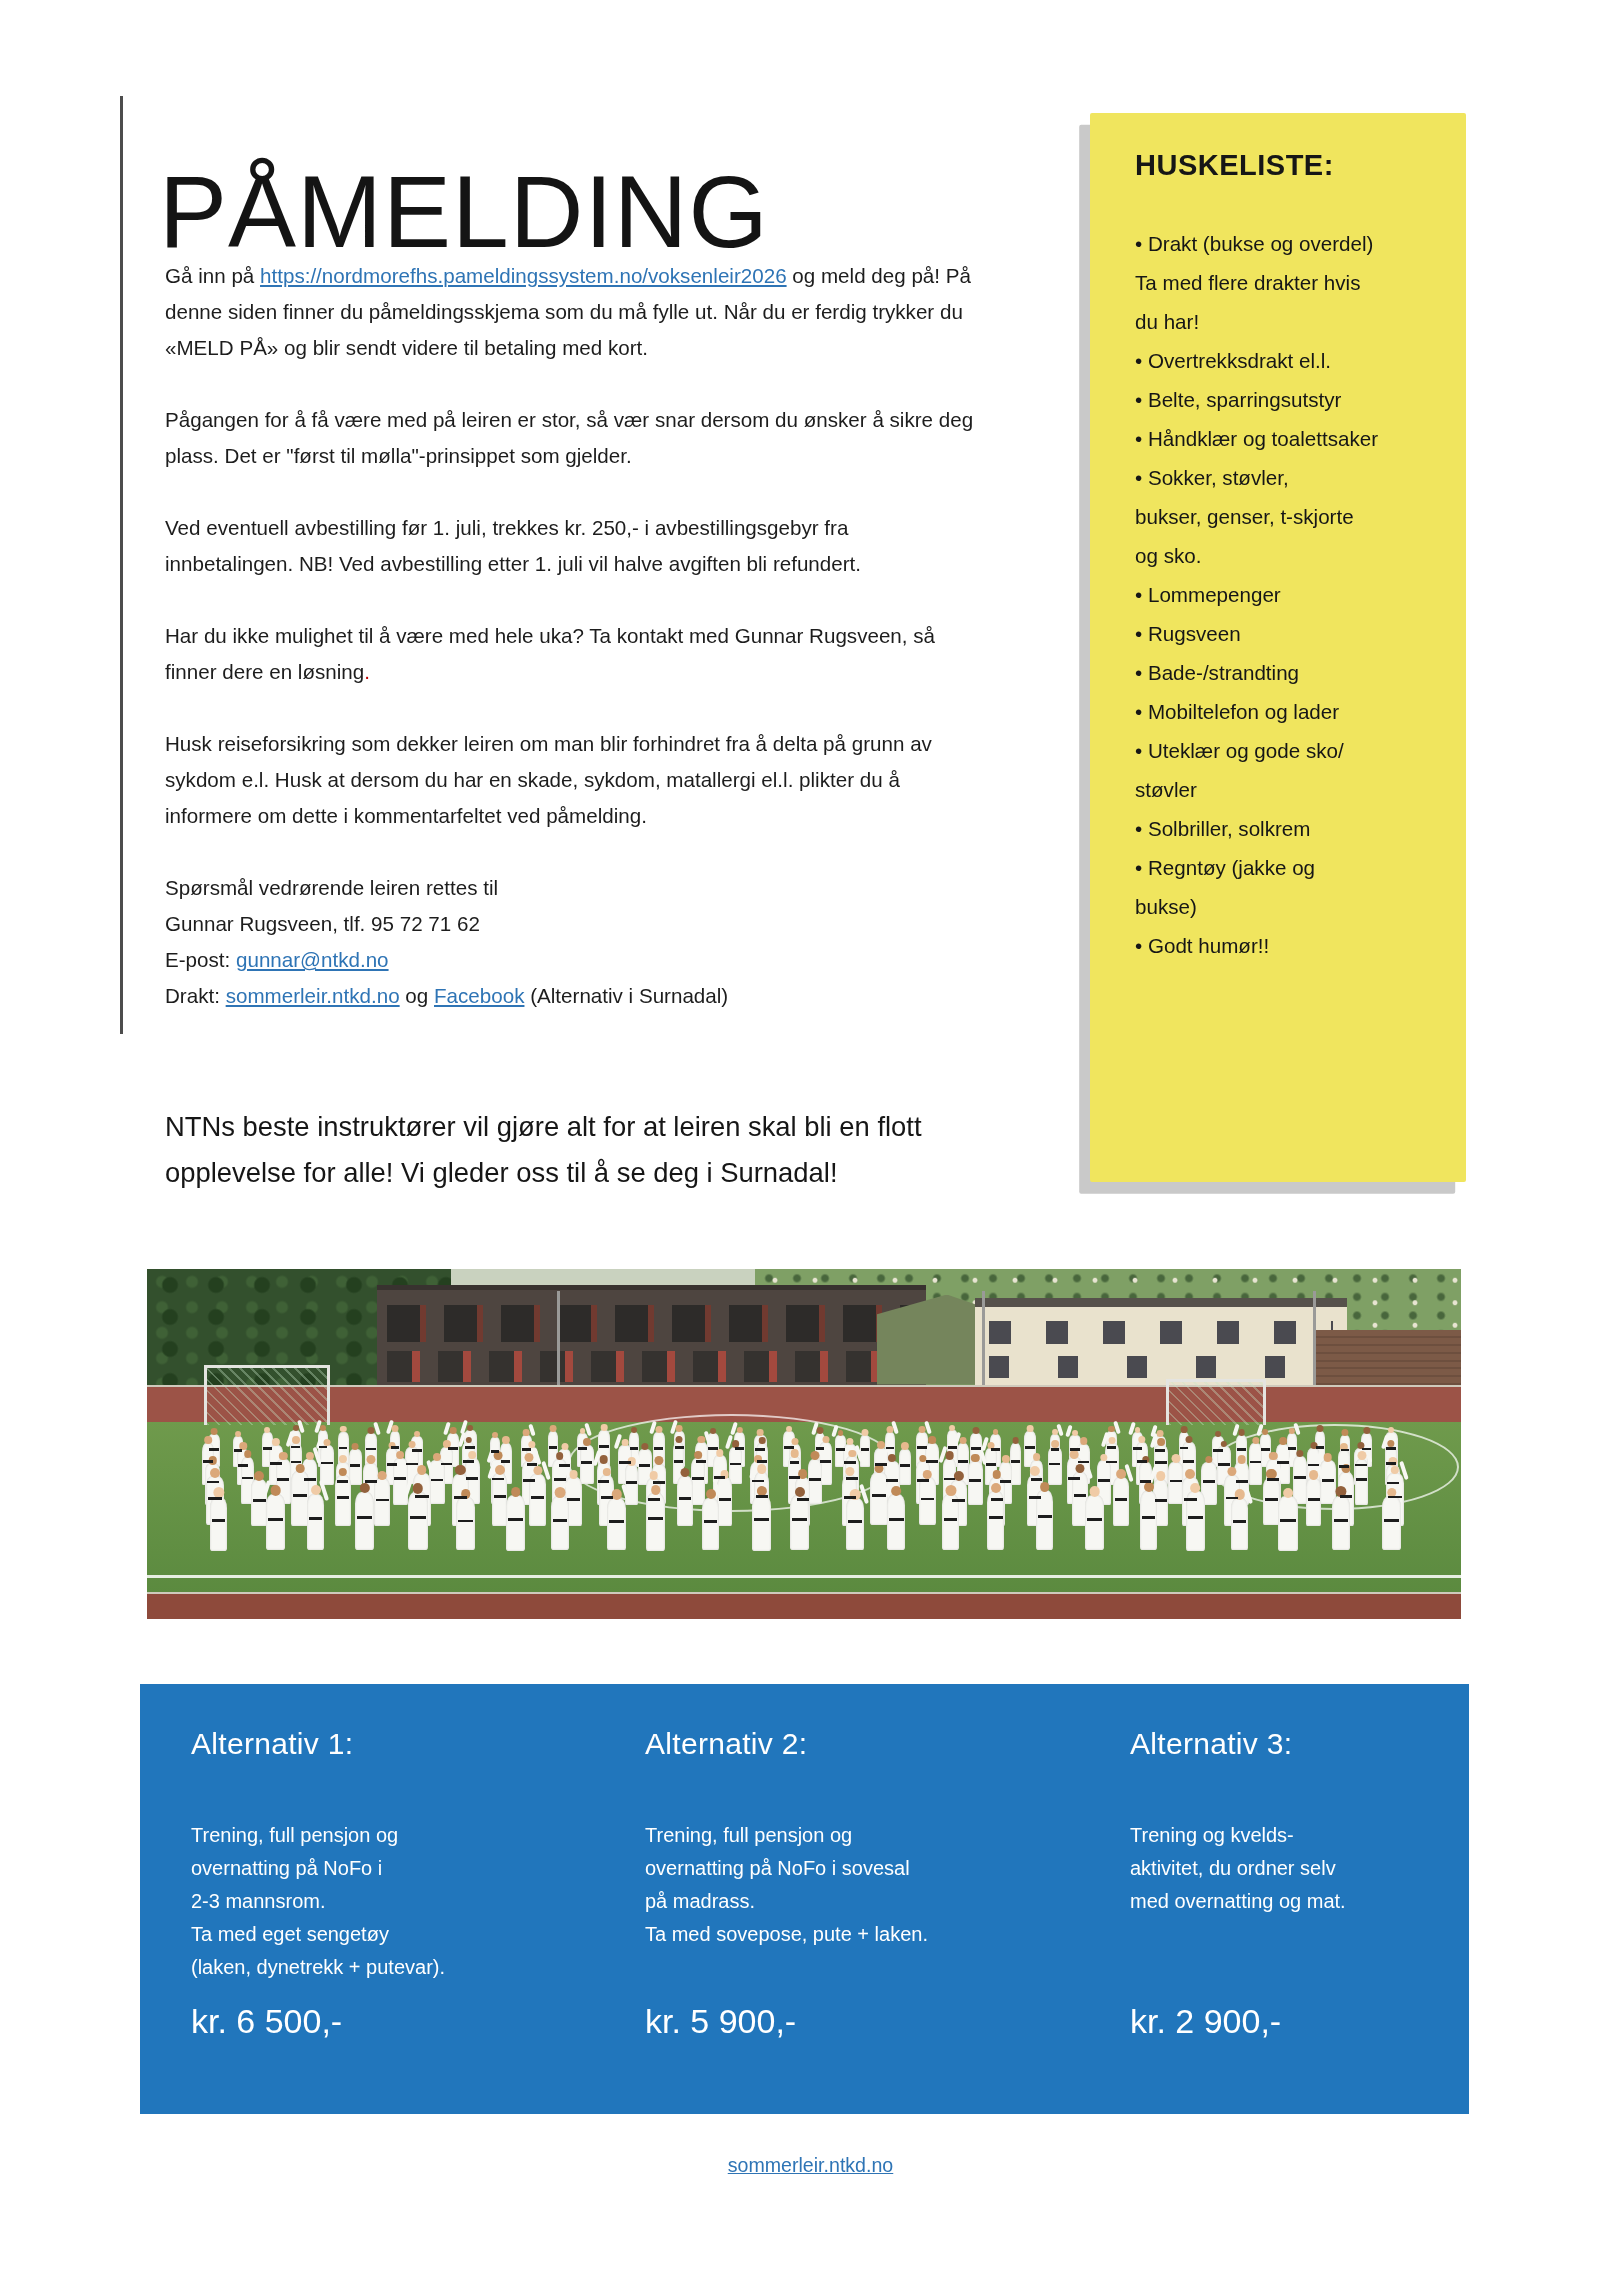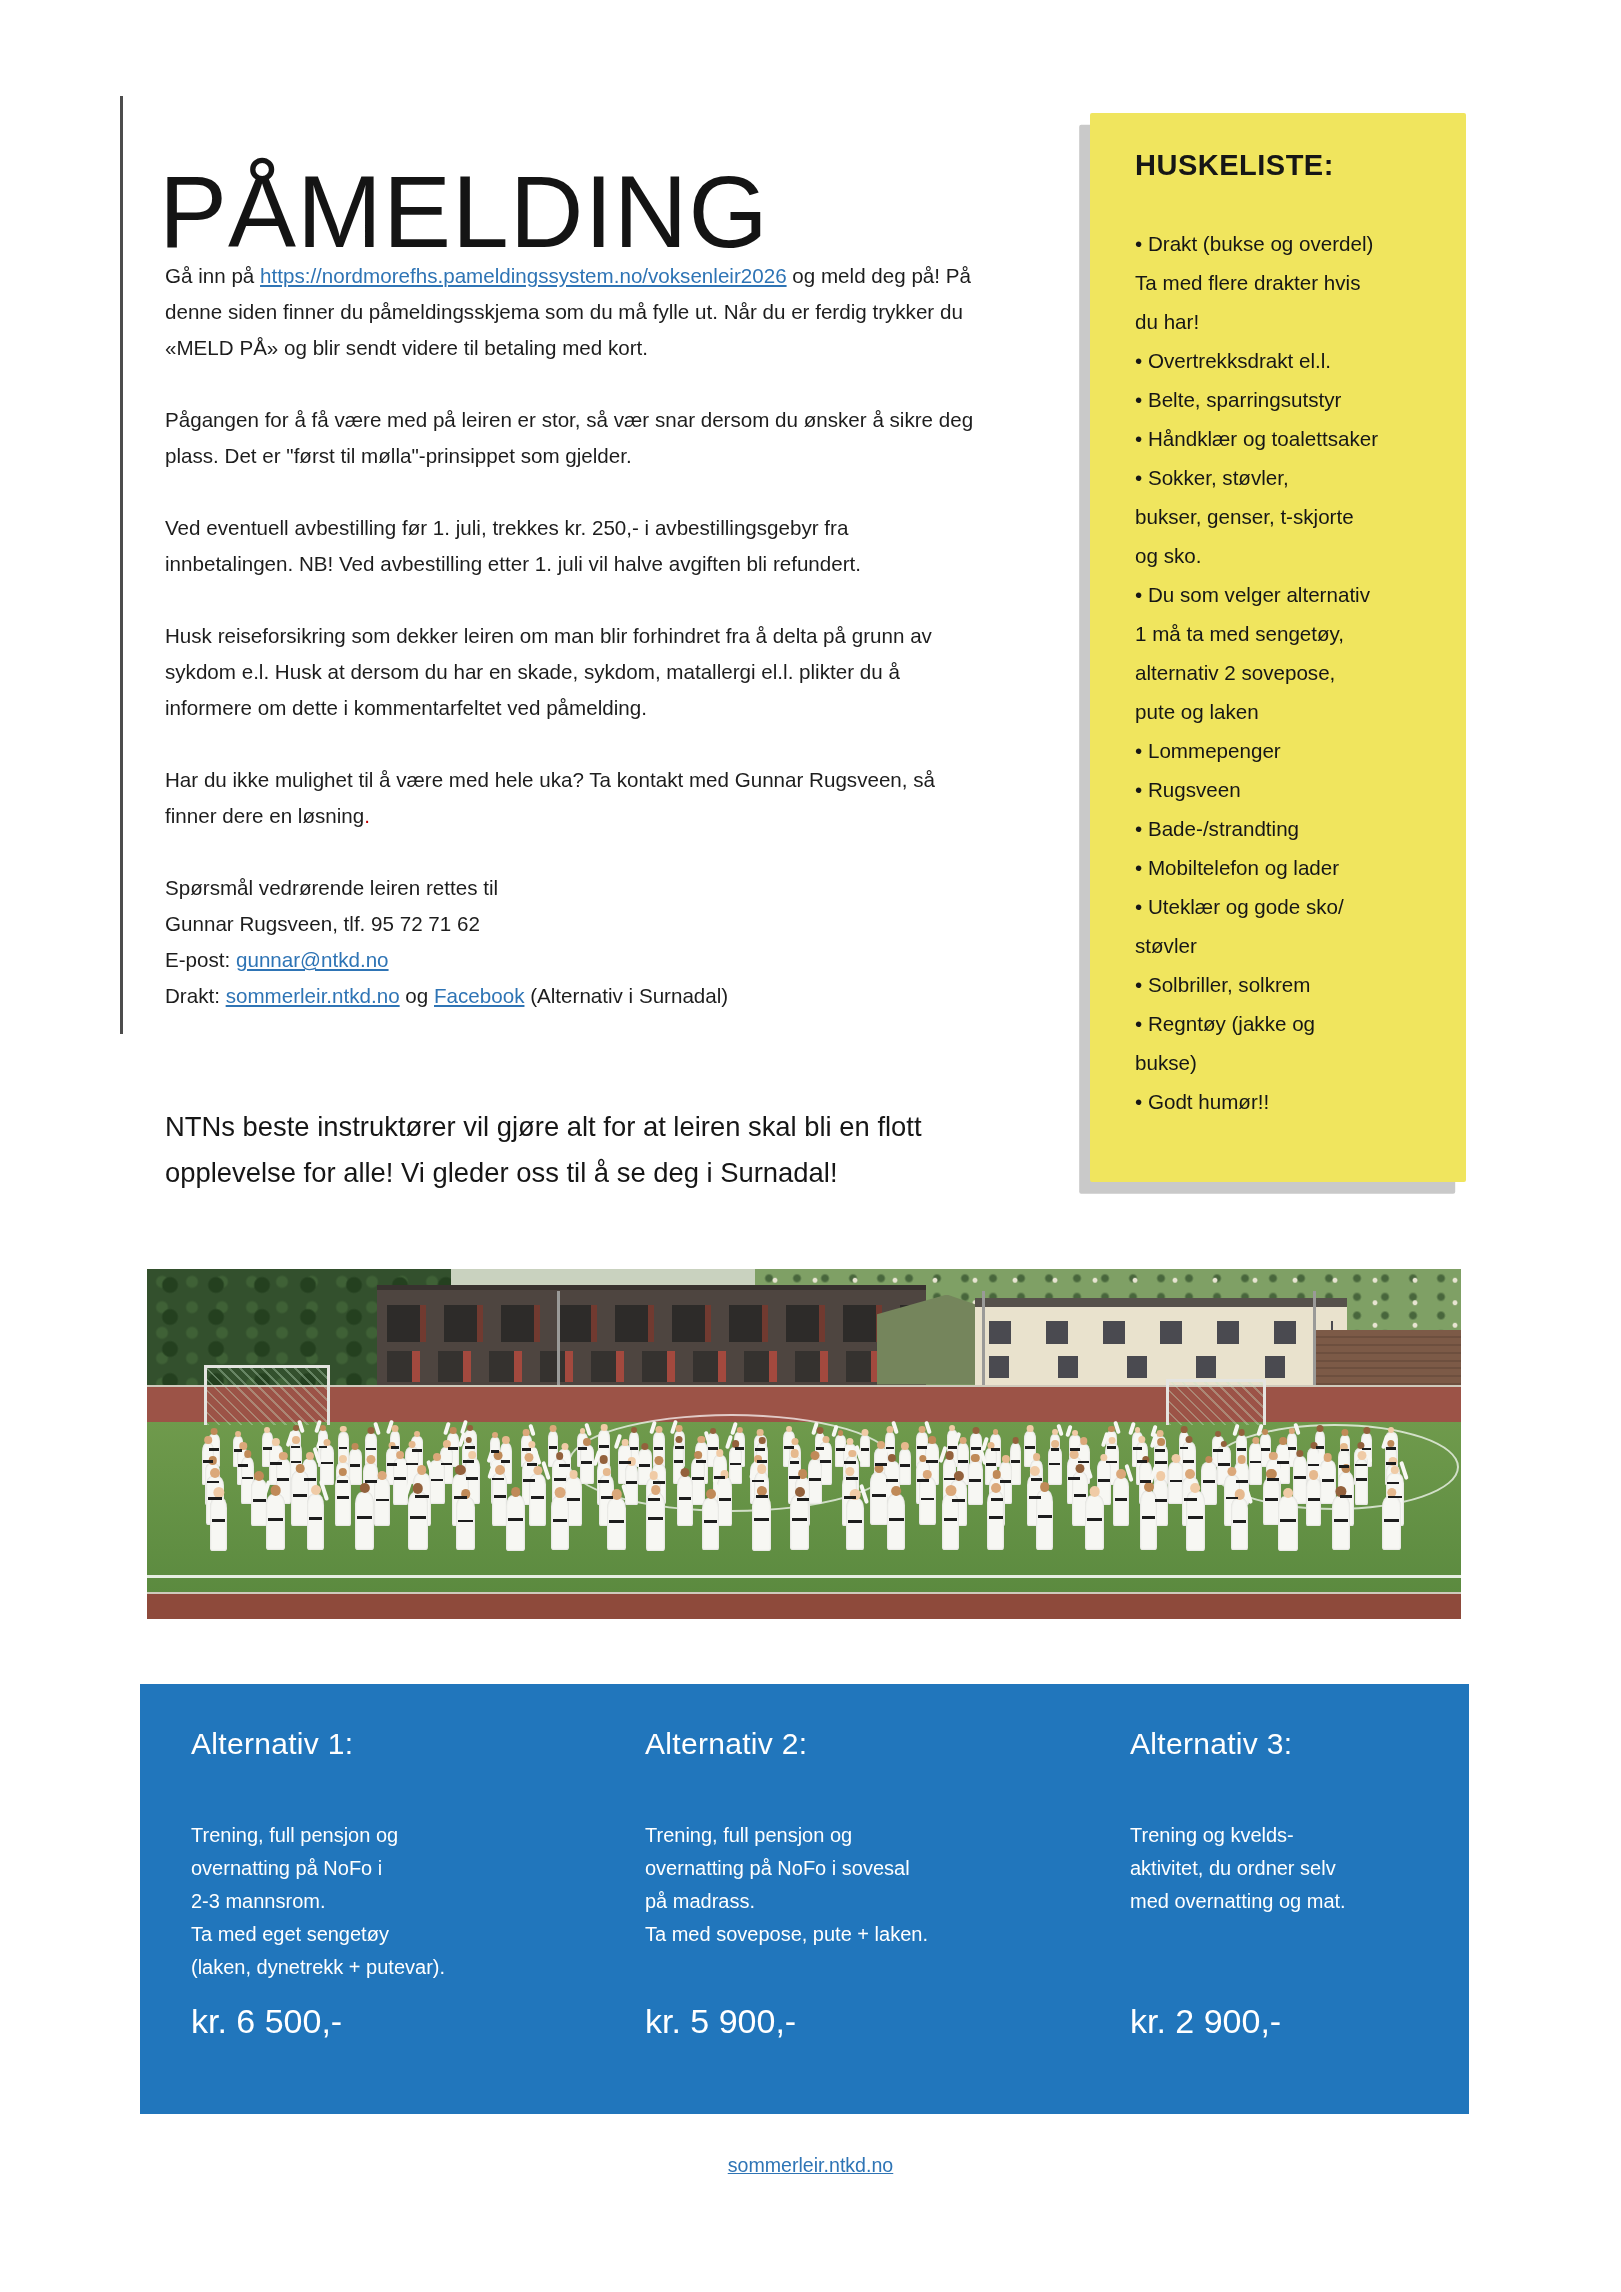--- a/index.html
+++ b/index.html
@@ -82,22 +82,22 @@
 <div class="page">
 
   <div class="change-bar"></div>
 
   <h1 class="title">PÅMELDING</h1>
 
   <div class="body-col">
       <p><span>Gå inn på </span><a class="lnk" href="#">https://nordmorefhs.pameldingssystem.no/voksenleir2026</a><span> og meld deg på! På denne siden finner du påmeldingsskjema som du må fylle ut. Når du er ferdig trykker du «MELD PÅ» og blir sendt videre til betaling med kort.</span></p>
       <p><span>Pågangen for å få være med på leiren er stor, så vær snar dersom du ønsker å sikre deg plass. Det er "først til mølla"-prinsippet som gjelder.</span></p>
       <p><span>Ved eventuell avbestilling før 1. juli, trekkes kr. 250,- i avbestillingsgebyr fra innbetalingen. NB! Ved avbestilling etter 1. juli vil halve avgiften bli refundert.</span></p>
+      <p><span>Har du ikke mulighet til å være med hele uka? Ta kontakt med Gunnar Rugsveen, så finner dere en løsning</span><span class="red">.</span></p>
       <p><span>Husk reiseforsikring som dekker leiren om man blir forhindret fra å delta på grunn av sykdom e.l. Husk at dersom du har en skade, sykdom, matallergi el.l. plikter du å informere om dette i kommentarfeltet ved påmelding.</span></p>
-      <p><span>Har du ikke mulighet til å være med hele uka? Ta kontakt med Gunnar Rugsveen, så finner dere en løsning</span><span class="red">.</span></p>
       <p><span>Spørsmål vedrørende leiren rettes til</span><br><span>Gunnar Rugsveen,  tlf. 95 72 71 62</span><br><span>E-post: </span><a class="lnk" href="#">gunnar@ntkd.no</a><br><span>Drakt: </span><a class="lnk" href="#">sommerleir.ntkd.no</a><span> og </span><a class="lnk" href="#">Facebook</a><span> (Alternativ i Surnadal)</span></p>
     </div>
 
   <div class="closing"><span>NTNs beste instruktører vil gjøre alt for at leiren skal bli en flott</span><br><span>opplevelse for alle! Vi gleder oss til å se deg i Surnadal!</span></div>
 
   <aside class="checklist">
     <h2>HUSKELISTE:</h2>
     <div class="items">
         <div class="cl-item">
           <div class="cl-line">• Drakt (bukse og overdel)</div>
@@ -110,26 +110,20 @@
         <div class="cl-item">
           <div class="cl-line">• Belte, sparringsutstyr</div>
         </div>
         <div class="cl-item">
           <div class="cl-line">• Håndklær og toalettsaker</div>
         </div>
         <div class="cl-item">
           <div class="cl-line">• Sokker, støvler,</div>
           <div class="cl-line">bukser, genser, t-skjorte</div>
           <div class="cl-line">og sko.</div>
-        </div>
-        <div class="cl-item">
-          <div class="cl-line">• Du som velger alternativ</div>
-          <div class="cl-line">1 må ta med sengetøy,</div>
-          <div class="cl-line">alternativ 2 sovepose,</div>
-          <div class="cl-line">pute og laken</div>
         </div>
         <div class="cl-item">
           <div class="cl-line">• Lommepenger</div>
         </div>
         <div class="cl-item">
           <div class="cl-line">• Rugsveen</div>
         </div>
         <div class="cl-item">
           <div class="cl-line">• Bade-/strandting</div>
         </div>

